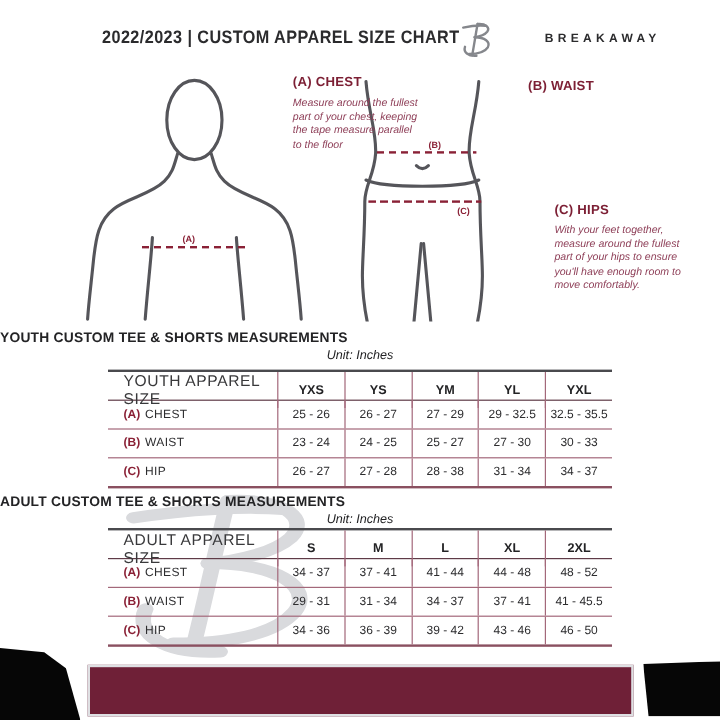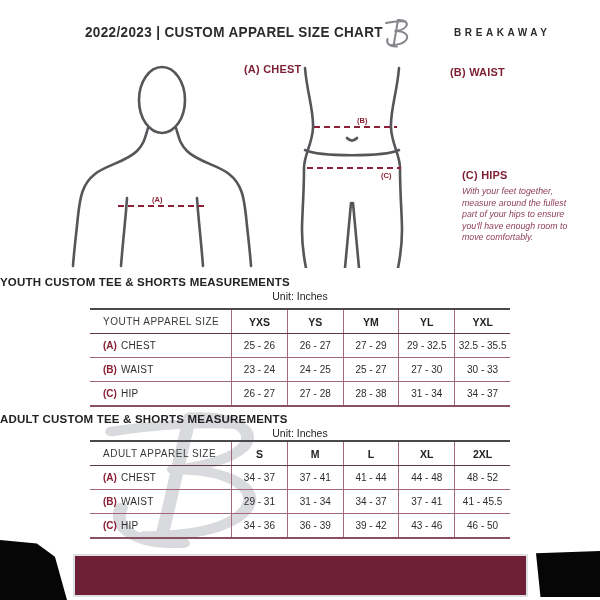--- a/index.html
+++ b/index.html
@@ -8,54 +8,54 @@
   
   .watermark{position:absolute;left:92px;top:403px;color:#d9dadd;}
   
   .header-title{position:absolute;left:85px;top:23px;font-size:15px;font-weight:bold;
       letter-spacing:.4px;color:#2b2b2d;transform:scaleX(.9);transform-origin:left center;white-space:nowrap;}
   .logo{position:absolute;left:383px;top:17px;color:#85878c;}
   .brand{position:absolute;left:416px;top:27px;font-size:10px;font-weight:bold;letter-spacing:3.6px;color:#2b2b2d;padding-left:38px;}
   
   .note{position:absolute;margin-left:48px;}
   .note-a{left:196px;top:63px;width:106px;}
-  .note-b{left:402px;top:66px;width:116px;}
+  .note-b{left:392px;top:66px;width:116px;}
   .note-c{left:414px;top:169px;width:118px;}
   .note-title{font-size:11px;font-weight:800;color:#7C1F34;letter-spacing:.2px;}
   .note-desc{font-style:italic;font-size:8.8px;line-height:1.32;color:#8F4059;margin-top:5px;}
   
   .figure{position:absolute;}
   .figure path,.figure ellipse{fill:none;stroke:#55555a;stroke-width:2.6;stroke-linecap:round;}
   .dash{position:absolute;height:2px;
       background:repeating-linear-gradient(90deg,#8A2136 0 6px,transparent 6px 10px);}
   .dash-a{left:118px;top:205px;width:88px;}
   .dash-b{left:314px;top:126px;width:83px;}
   .dash-c{left:307px;top:167px;width:94px;}
   .marker{position:absolute;font-size:7.5px;font-weight:bold;color:#8A2136;}
   .marker-a{left:152px;top:195px;}
   .marker-b{left:357px;top:116px;}
   .marker-c{left:381px;top:171px;}
   
   .section-title{position:absolute;left:0;width:600px;font-weight:bold;
       font-size:11.5px;color:#232325;letter-spacing:.2px;}
-  .section-unit{position:absolute;left:0;width:600px;text-align:center;
+  .section-unit{position:absolute;left:0;width:600px;text-align:center;font-style:italic;
       font-size:10.5px;color:#232325;}
   .yt-title{top:276px}.yt-unit{top:290px}.at-title{top:413px}.at-unit{top:427px}
   .size-table{position:absolute;left:90px;width:420px;border-top:2px solid #4a4a4e;
       border-bottom:2px solid #8a5060;background:transparent;}
   .youth-table{top:308px}.adult-table{top:440px}
   .t-row{display:grid;grid-template-columns:141px 1fr 1fr 1fr 1fr 1fr;height:23px;
       border-bottom:1.4px solid #a3687a;}
   .t-row:last-child{border-bottom:none;}
   .t-row.head{border-bottom:1.6px solid #5f3b47;}
   .t-cell{display:flex;align-items:center;justify-content:center;font-size:10px;color:#2d2d2f;
       border-left:1.4px solid #a3687a;}
   .t-cell:first-child{border-left:none;justify-content:flex-start;padding-left:13px;}
   .head .t-cell{font-weight:bold;font-size:10.5px;color:#232325;}
-  .head .t-cell:first-child{font-weight:normal;font-size:10px;letter-spacing:.5px;color:#39393b;}
+  .head .t-cell:first-child{font-weight:normal;font-size:13px;letter-spacing:.5px;color:#39393b;}
   .row-prefix{font-weight:bold;color:#8A2136;margin-right:4px;}
   .row-label{letter-spacing:.3px;}
   
   .footer-bar{position:absolute;left:73px;top:554px;width:455px;height:43px;background:#6F2037;
       border:2px solid #dfe0e3;box-sizing:border-box;}
   .corner-left{position:absolute;left:0;top:540px;width:67px;height:60px;background:#060606;
       clip-path:polygon(0 0,55% 6%,82% 28%,100% 100%,0 100%);}
   .corner-right{position:absolute;left:536px;top:551px;width:64px;height:46px;background:#060606;
       clip-path:polygon(0 5%,100% 0,100% 100%,7% 100%);}
 </style>
@@ -105,20 +105,21 @@
 
   <div class="dash dash-a"></div>
   <div class="dash dash-b"></div>
   <div class="dash dash-c"></div>
   <span class="marker marker-a">(A)</span>
   <span class="marker marker-b">(B)</span>
   <span class="marker marker-c">(C)</span>
 
   <div class="note note-a">
     <div class="note-title">(A) CHEST</div>
+    <div class="note-desc">Measure around the fullest part of your chest, keeping the tape measure parallel to the floor</div>
   </div>
   <div class="note note-b">
     <div class="note-title">(B) WAIST</div>
   </div>
   <div class="note note-c">
     <div class="note-title">(C) HIPS</div>
     <div class="note-desc">With your feet together, measure around the fullest part of your hips to ensure you'll have enough room to move comfortably.</div>
   </div>
 
   <div class="section-title yt-title">YOUTH CUSTOM TEE &amp; SHORTS MEASUREMENTS</div>

